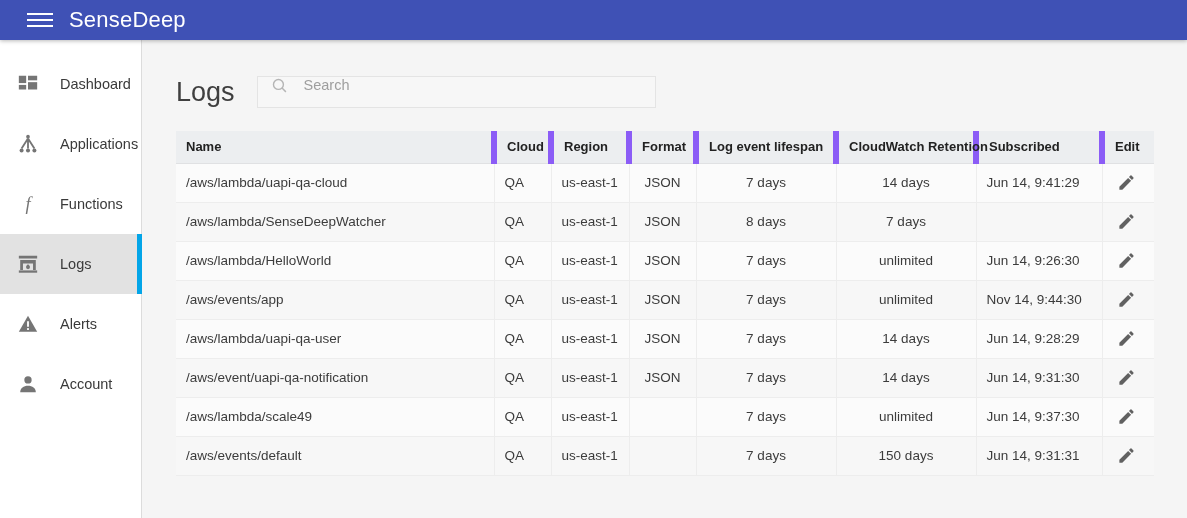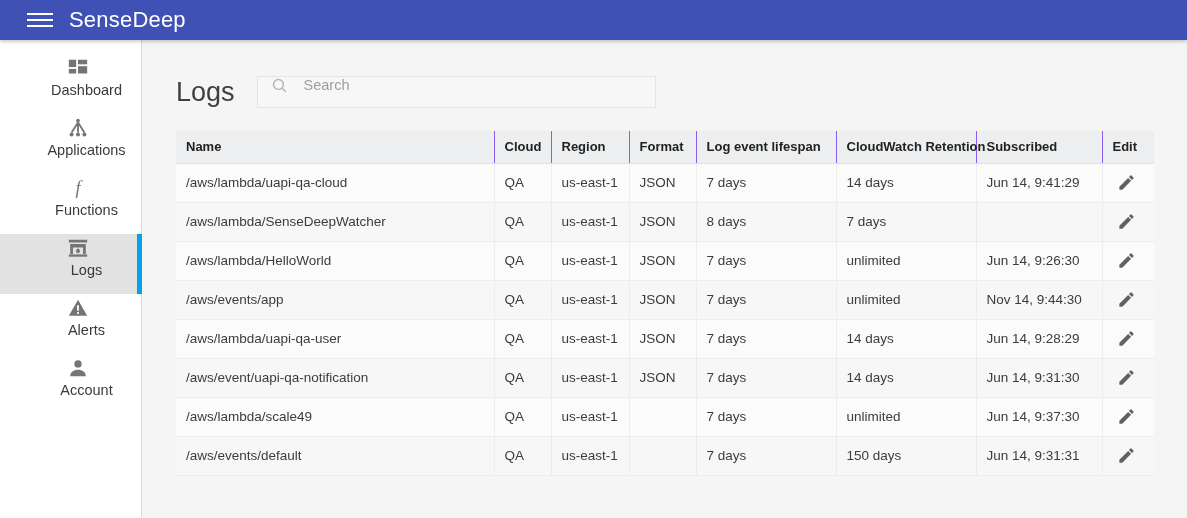--- a/index.html
+++ b/index.html
@@ -60,21 +60,20 @@
     z-index: 10;
     padding-top: 14px;
   }
   .nav-item {
     position: relative;
     height: 60px;
     display: flex;
     align-items: center;
     cursor: pointer;
     padding-left: 14px;
-    flex-direction: column;
   }
   .nav-item.active {
     background: #e2e2e2;
   }
   .nav-item.active::after {
     content: "";
     position: absolute;
     right: -1px;
     top: 0;
     bottom: 0;
@@ -157,41 +156,41 @@
     border-collapse: collapse;
     table-layout: fixed;
   }
   thead th {
     background: #eceef0;
     font-size: 13px;
     font-weight: bold;
     color: #222222;
     height: 32px;
     padding: 0 10px;
-    border-right: 1px solid #8b5cf6;
+    border-right: 6px solid #8b5cf6;
     border-bottom: 1px solid #e0e1e3;
     white-space: nowrap;
   }
   thead th:last-child { border-right: 0; }
   tbody td {
     height: 39px;
     font-size: 13.5px;
     color: #3c3c3c;
     padding: 0 10px;
     border-right: 1px solid #ededed;
     border-bottom: 1px solid #ededed;
     white-space: nowrap;
     overflow: hidden;
   }
   tbody td:last-child { border-right: 0; }
   tbody tr:nth-child(odd) { background: #fbfbfb; }
   tbody tr:nth-child(even) { background: #f7f7f7; }
 
   .al-left  { text-align: left; }
-  .al-right { text-align: left; }
+  .al-right { text-align: center; }
 
   .col-name   { width: 318px; }
   .col-cloud  { width: 57px; }
   .col-region { width: 78px; }
   .col-format { width: 67px; }
   .col-life   { width: 140px; }
   .col-ret    { width: 140px; }
   .col-sub    { width: 126px; }
   .col-edit   { width: 52px; }
 

